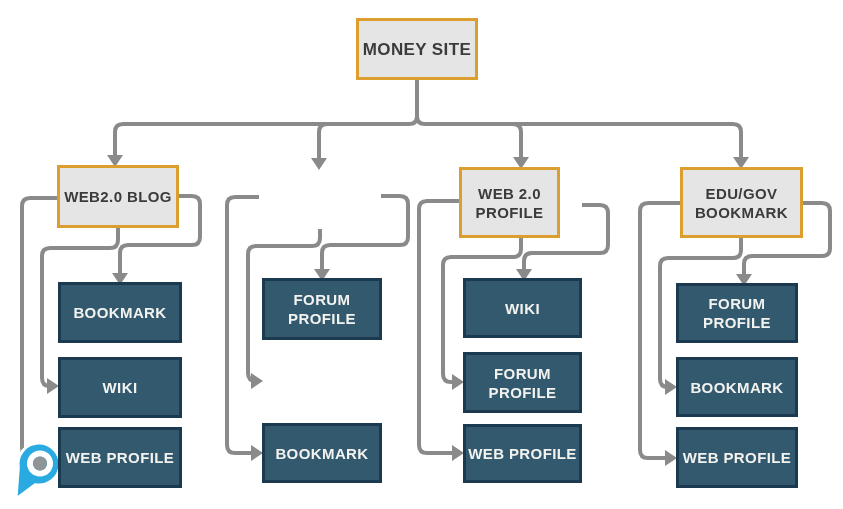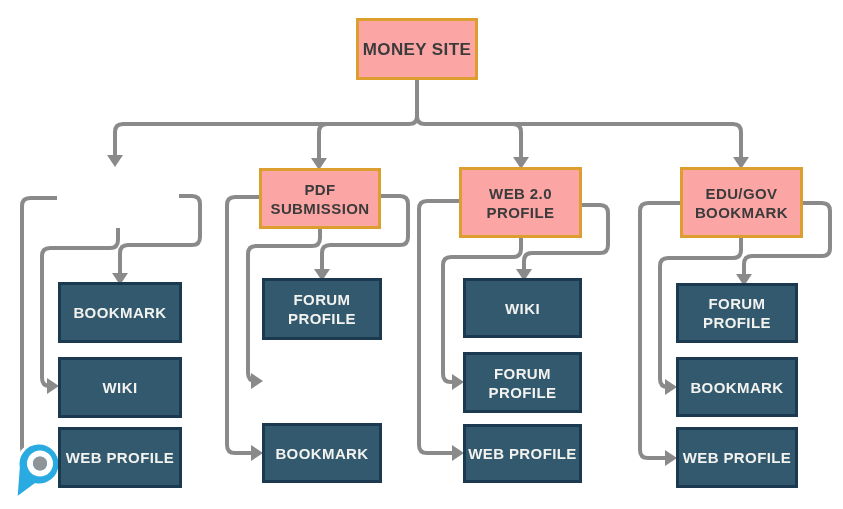--- a/index.html
+++ b/index.html
@@ -14,21 +14,21 @@
   .node{
     position:absolute;
     box-sizing:border-box;
     display:flex;align-items:center;justify-content:center;
     text-align:center;
     font-weight:bold;
     letter-spacing:0.4px;
     padding:2px;
   }
   .tier{
-    background:#fca5a5;
+    background:#e5e5e5;
     border:3px solid #DC9E2F;
     color:#3B3B3B;
     font-size:15px;line-height:19px;
   }
   .root-node{font-size:17px;}
   .child{
     background:#33596F;
     border:3px solid #1B3A50;
     color:#F2F2EF;
     font-size:15px;line-height:19px;
@@ -92,24 +92,24 @@
       <path d="M18.3,467.6 A21,21 0 1 1 35.4,484.7 L16,499 Z" fill="#29ABE2" stroke="#FFFFFF" stroke-width="3"></path>
       <circle cx="40" cy="463.5" r="10" fill="none" stroke="#FFFFFF" stroke-width="6"></circle>
       <circle cx="40" cy="463.5" r="7" fill="#8F9496"></circle>
     </g>
   </svg>
 
   <div class="node tier root-node" style="left:356px;top:18px;width:122px;height:62px">
     <span>MONEY SITE</span>
   </div>
 
-  <div class="node tier" style="left:259px;top:168px;width:122px;height:61px">
-    <span>PDF SUBMISSION</span>
+  <div class="node tier" style="left:57px;top:165px;width:122px;height:63px">
+    <span>WEB2.0 BLOG</span>
   </div>
-  <div class="node tier" style="left:459px;top:167px;width:123px;height:71px">
+  <div class="node tier" style="left:459px;top:167px;width:101px;height:71px">
     <span>WEB 2.0 PROFILE</span>
   </div>
   <div class="node tier" style="left:680px;top:167px;width:123px;height:71px">
     <span>EDU/GOV BOOKMARK</span>
   </div>
 
   <div class="node child" style="left:58px;top:282px;width:124px;height:61px">
     <span>BOOKMARK</span>
   </div>
   <div class="node child" style="left:58px;top:357px;width:124px;height:61px">

